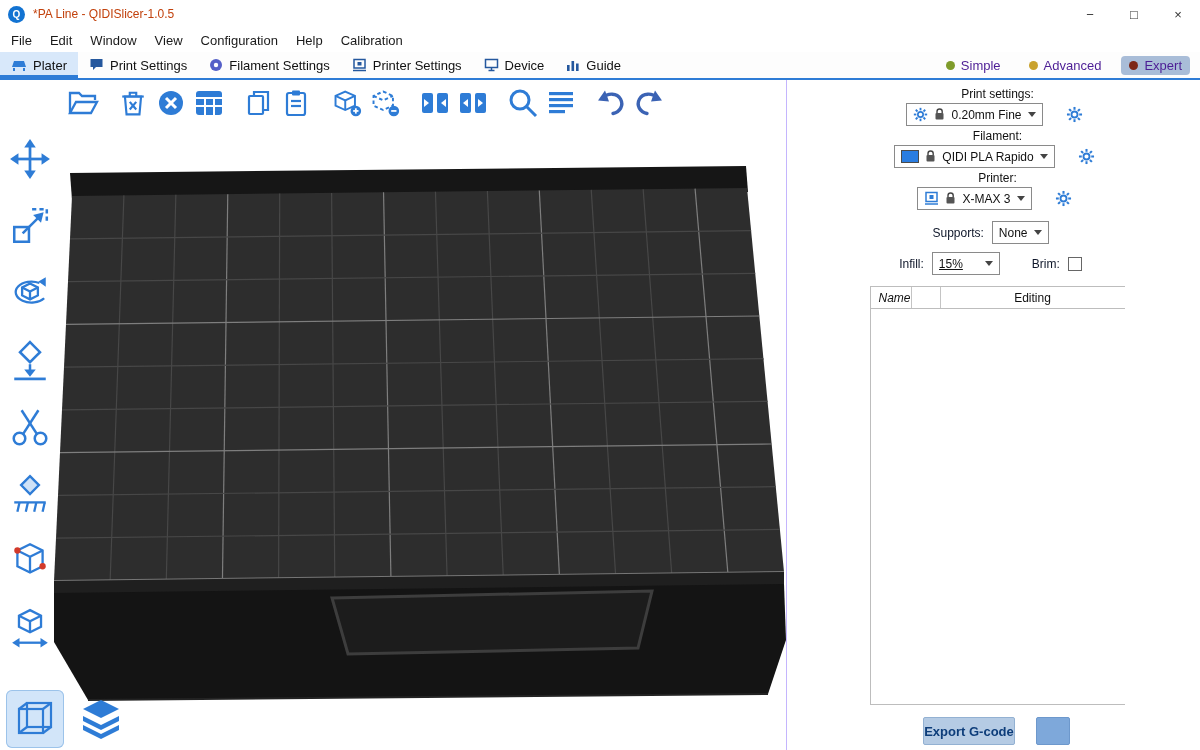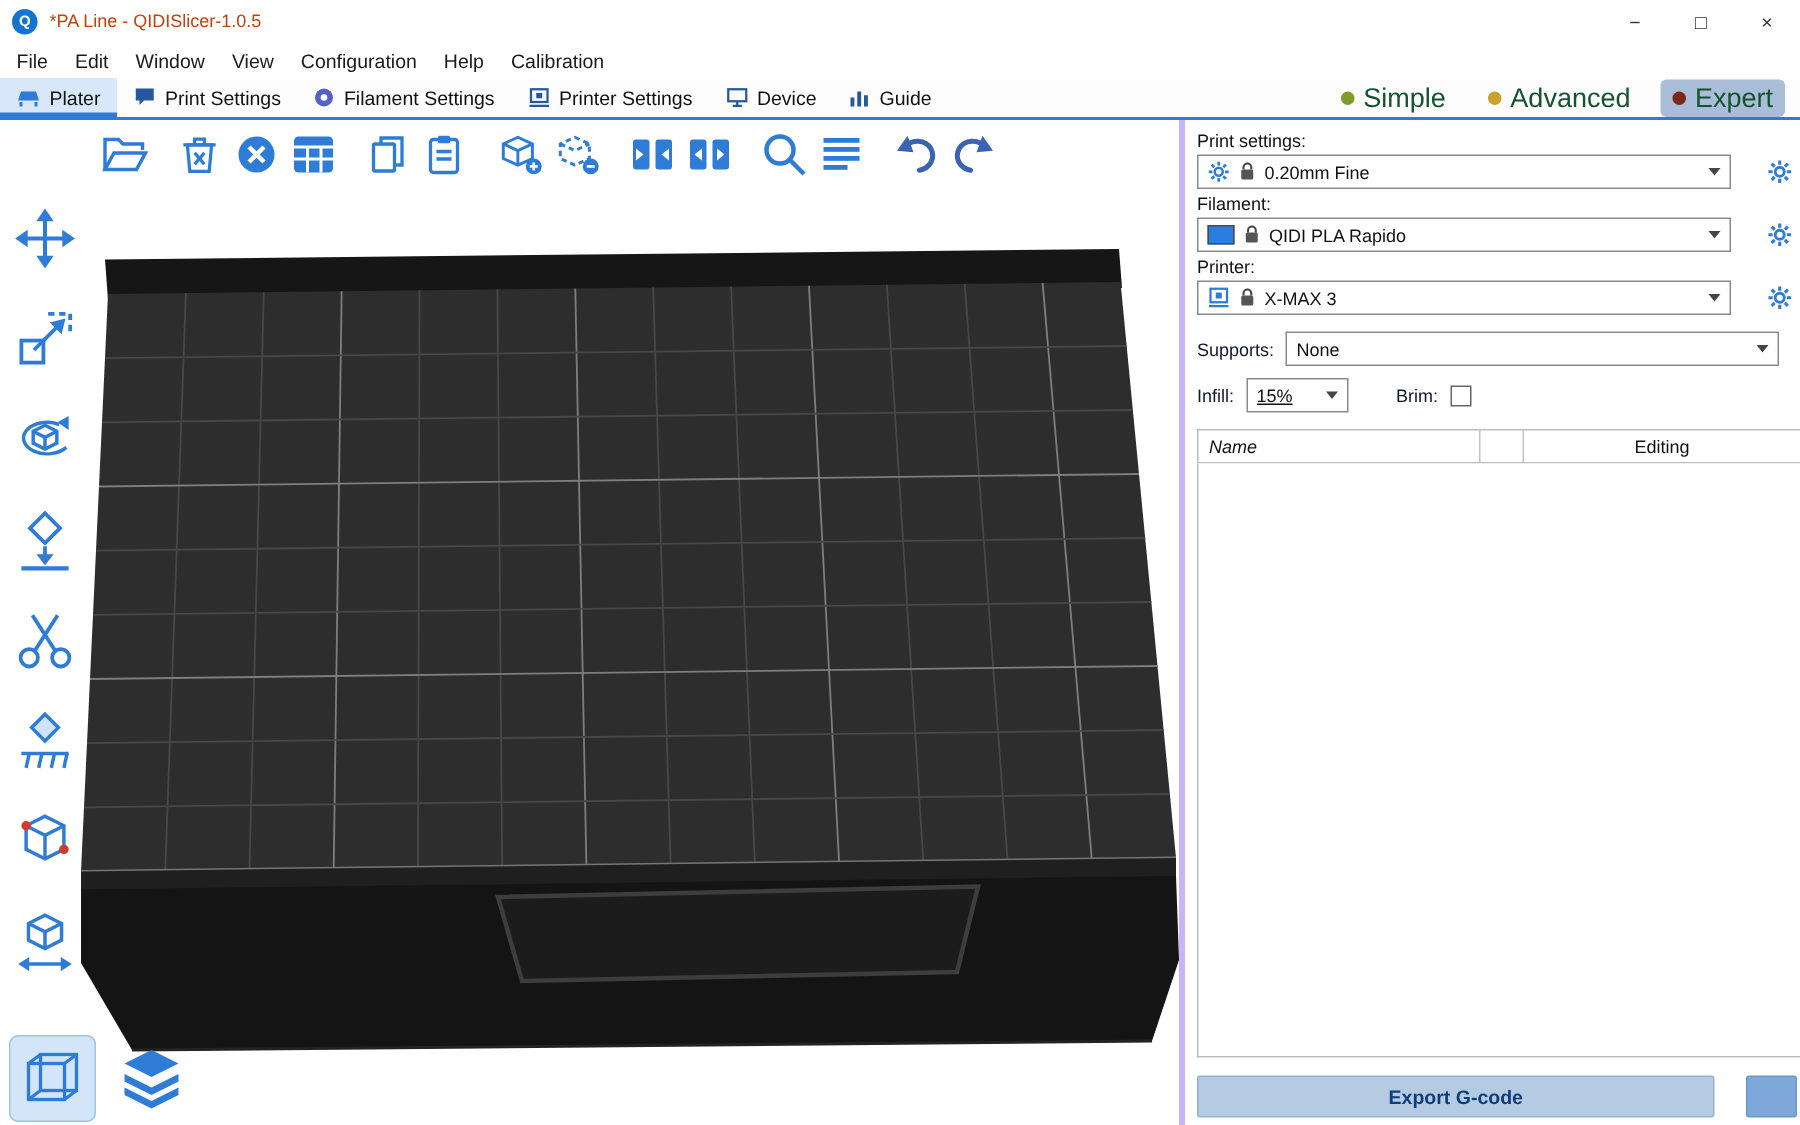--- a/index.html
+++ b/index.html
@@ -17,21 +17,21 @@
 
   
   .menubar { height:24px; display:flex; align-items:center; padding:0 2px; background:#fff; }
   .menu-item { padding:2px 9px; font-size:13px; color:#1a1a1a; }
 
   
   .tabbar { height:28px; display:flex; align-items:stretch; background:#fdfdfd; border-bottom:2px solid #2e7cd6;justify-content:flex-end; }
   .tab { display:flex; align-items:center; gap:6px; padding:0 11px; font-size:13px; color:#111; }
   .tab.selected { background:#d8e8fa; box-shadow:inset 0 -3px 0 #2e7cd6; }
   .modes { margin-left:auto; display:flex; align-items:center; gap:12px; padding-right:10px; }
-  .mode { display:flex; align-items:center; gap:6px; font-size:18px; color:#14532d; padding:2px 8px; border-radius:4px; }
+  .mode { display:flex; align-items:center; gap:6px; font-size:13px; color:#4c1d95; padding:2px 8px; border-radius:4px; }
   .mode.selected { background:#a9bdd8; }
   .dot { width:9px; height:9px; border-radius:50%; }
   .dot-simple { background:#7f9c2b; } .dot-advanced { background:#c9a22e; } .dot-expert { background:#7d2718; }
 
   
   .main { position:absolute; top:80px; left:0; right:0; bottom:0; display:flex; }
   .viewport { position:relative; width:786px; height:670px; background:#fff; }
   .viewport svg.bed { position:absolute; left:0; top:0; z-index:0; }
 
   .toolbar-top { position:absolute; top:4px; left:64px; display:flex; align-items:center; z-index:2; }
@@ -39,22 +39,22 @@
   .tgap { width:12px; }
 
   .toolbar-left { position:absolute; top:54px; left:4px; display:flex; flex-direction:column; gap:17px; z-index:2; }
   .lbtn { width:52px; height:50px; display:flex; align-items:center; justify-content:center; }
 
   .view-toolbar { position:absolute; left:6px; bottom:2px; display:flex; gap:8px; align-items:center; z-index:2; }
   .vbtn { width:58px; height:58px; display:flex; align-items:center; justify-content:center; border-radius:6px; }
   .vbtn.selected { background:#d2e5f9; box-shadow:inset 0 0 0 1px #9cc3ea; }
 
   
-  .sidebar { flex:1; border-left:4px solid #c4b5fd; display:flex; flex-direction:column;
-             padding:4px 0 5px 8px; background:#fff; }
+  .sidebar { flex:1; border-left:1px solid #c4b5fd; display:flex; flex-direction:column;
+             padding:4px 0 5px 8px; background:#fff;align-items:center; }
   .side-label { font-size:12px; color:#111; margin:3px 0 2px; }
   .combo-row { display:flex; align-items:center; gap:22px; padding-right:4px; }
   .combo { flex:1; height:23px; border:1px solid #8a8a8a; background:#fff; display:flex;
            align-items:center; gap:6px; padding:0 6px; font-size:12px; color:#111; }
   .combo .ctext { flex:1; white-space:nowrap; overflow:hidden; }
   .chev { width:0; height:0; border-left:4px solid transparent; border-right:4px solid transparent;
           border-top:5px solid #444; }
   .gearbtn { width:20px; height:20px; display:flex; align-items:center; justify-content:center; }
   .swatch { width:18px; height:13px; background:#2a7de1; border:1px solid #4a4a4a; }
 

